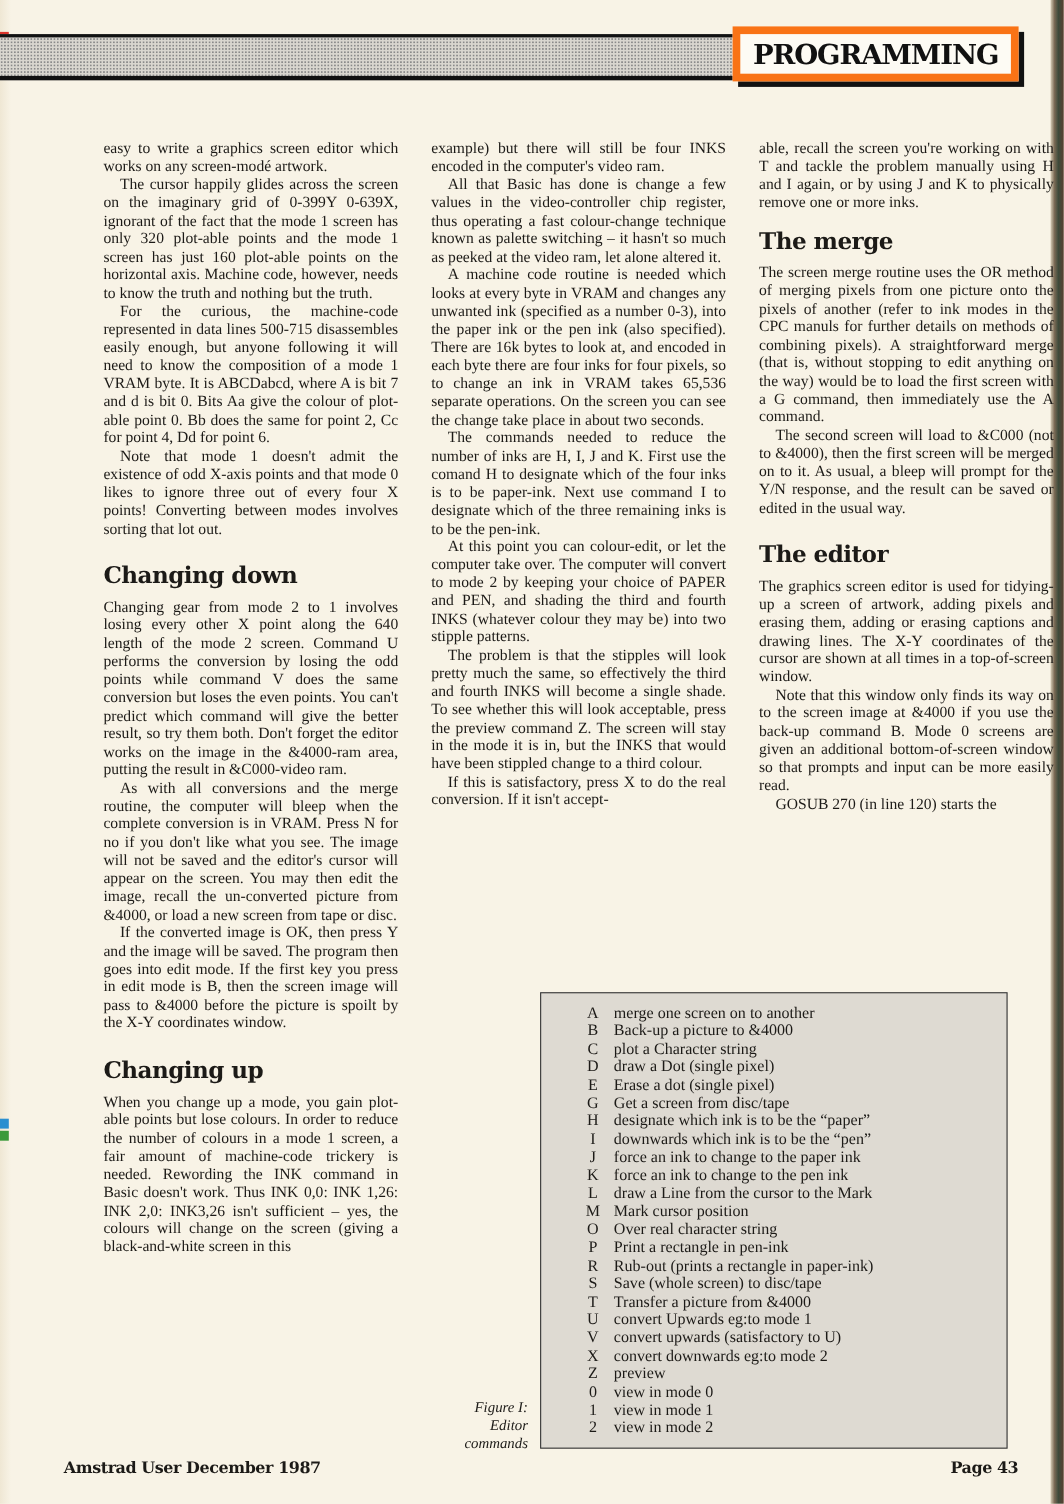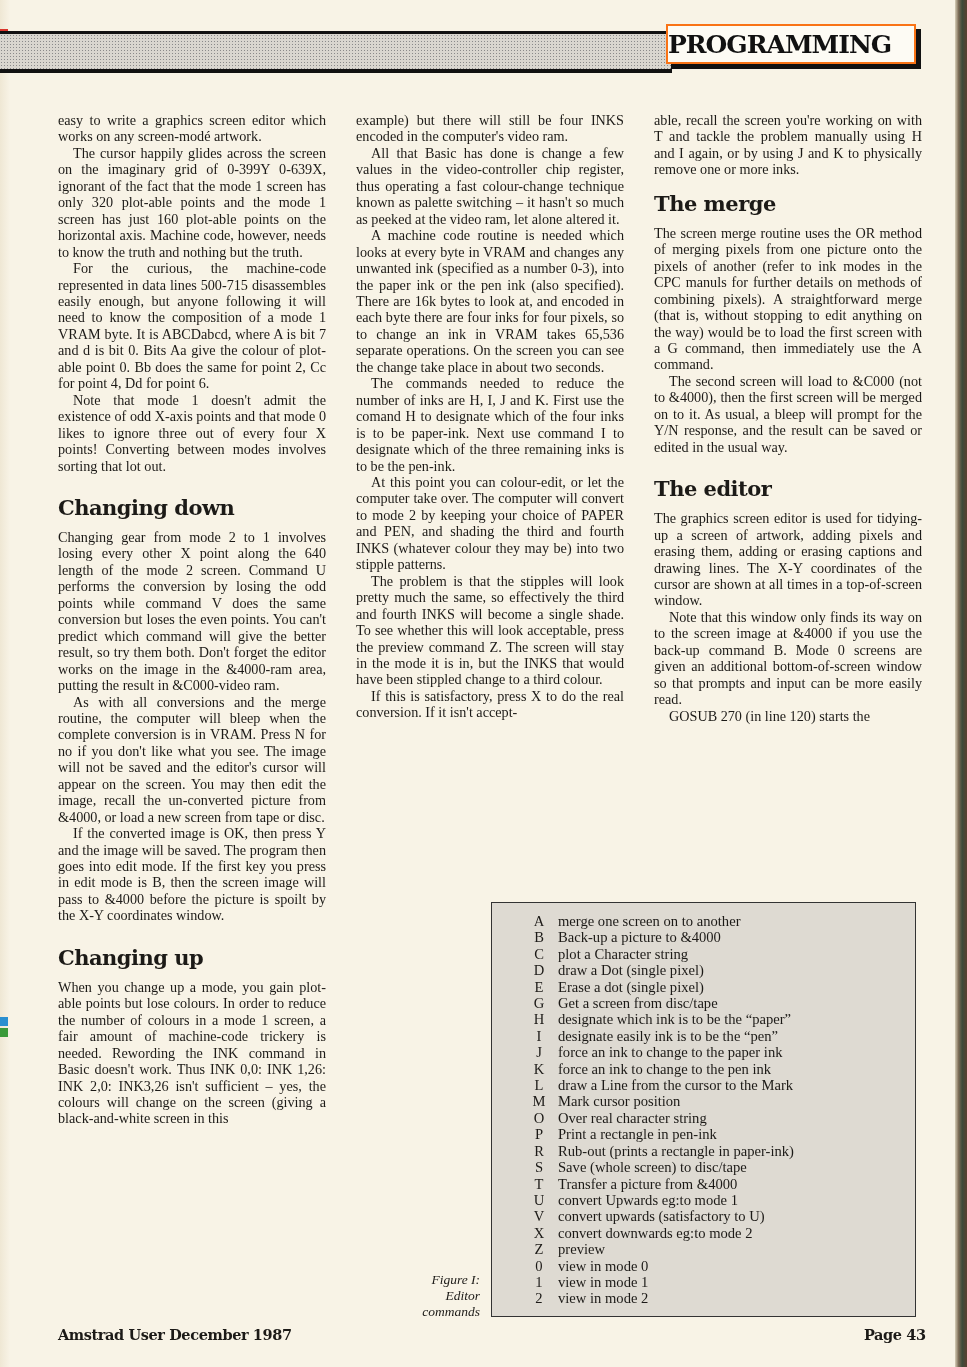--- a/index.html
+++ b/index.html
@@ -20,32 +20,33 @@
   .color-tab { position:absolute; left:0; width:8px; height:9px; }
   .header-bar {
     position:absolute; left:0; top:31px; width:672px; height:35px;
     border-top:3px solid #111; border-bottom:4px solid #111;
     background-color:#d9d6cf;
     background-image:radial-gradient(#8a8a8a 0.8px, transparent 1px);
     background-size:3px 3px;
   }
   .section-box {
     position:absolute; left:666px; top:24px; width:246px; height:36px;
-    background:#fdfbf4; border:2px solid #f97316;
+    background:#fdfbf4; border:7px solid #f97316;
     box-shadow:5px 5px 0 #111;
-    display:flex; align-items:center; justify-content:flex-start;
+    display:flex; align-items:center; justify-content:center;
   }
   .section-label {
     font-family:"DejaVu Serif", serif; font-weight:bold; font-size:25px;
     letter-spacing:-1px; color:#111;
   }
   .col {
-    position:absolute; top:112px; width:268px;
+    position:absolute; top:127px; width:268px;
     font-family:"Liberation Serif", serif; font-size:14.2px; line-height:16.45px;
     text-align:justify;
+    margin-left:36px;
   }
   .col p { margin:0; text-indent:15px; }
   .col p.noindent { text-indent:0; }
   .col h2 {
     font-family:"DejaVu Serif", serif; font-weight:bold; font-size:21px;
     margin:22px 0 9px 0; line-height:24px; letter-spacing:-0.5px;
   }
   .col1 { left:58px; }
   .col2 { left:356px; }
   .col3 { left:654px; }
@@ -158,21 +159,21 @@
   <div class="cmd-row">
       <span class="cmd-key">G</span>
       <span class="cmd-desc">Get a screen from disc/tape</span>
     </div>
   <div class="cmd-row">
       <span class="cmd-key">H</span>
       <span class="cmd-desc">designate which ink is to be the “paper”</span>
     </div>
   <div class="cmd-row">
       <span class="cmd-key">I</span>
-      <span class="cmd-desc">designate easily ink is to be the “pen”</span>
+      <span class="cmd-desc">downwards which ink is to be the “pen”</span>
     </div>
   <div class="cmd-row">
       <span class="cmd-key">J</span>
       <span class="cmd-desc">force an ink to change to the paper ink</span>
     </div>
   <div class="cmd-row">
       <span class="cmd-key">K</span>
       <span class="cmd-desc">force an ink to change to the pen ink</span>
     </div>
   <div class="cmd-row">

